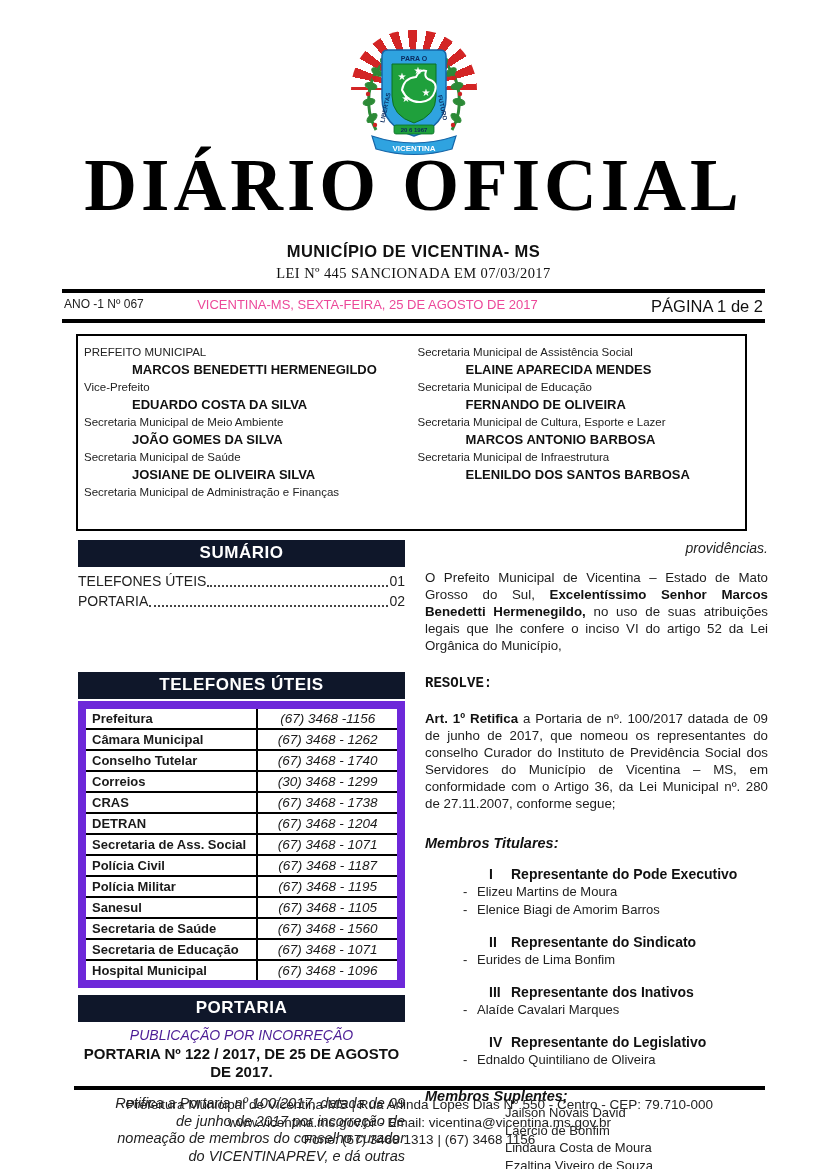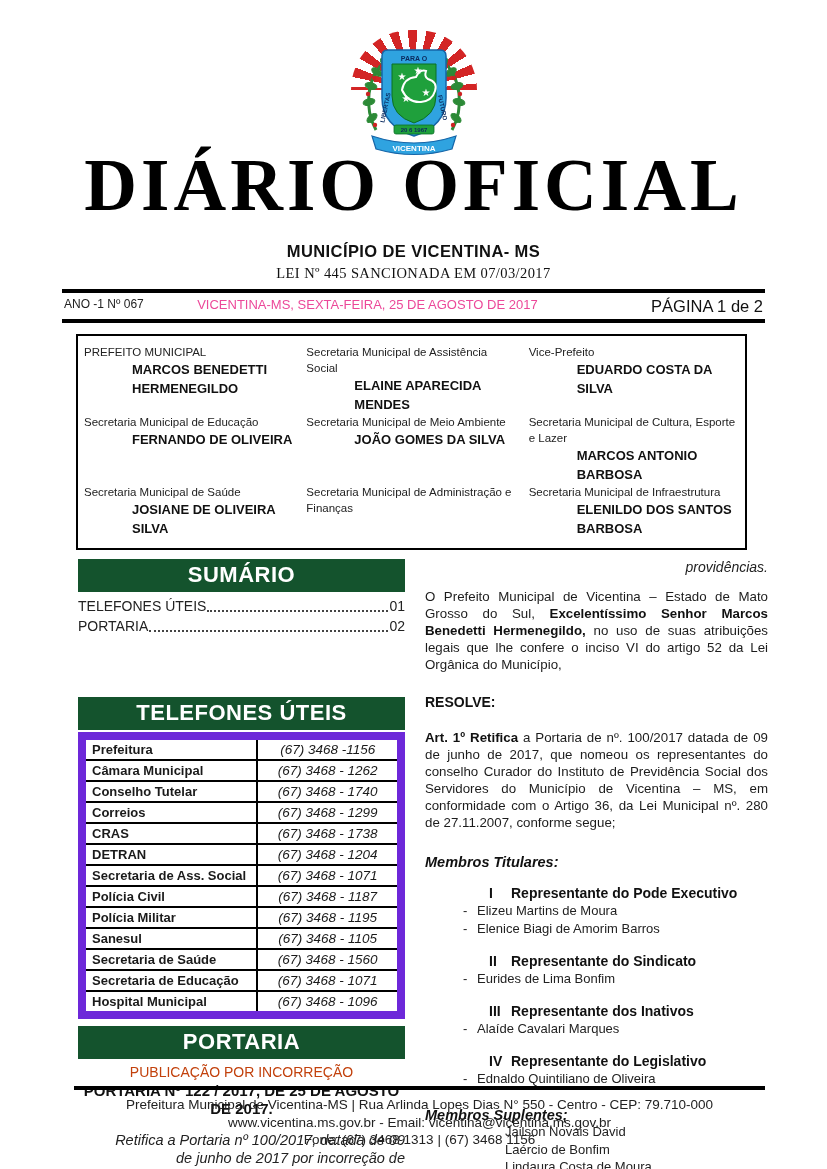--- a/index.html
+++ b/index.html
@@ -20,52 +20,52 @@
   .law-line { font-family:"Liberation Serif", serif; font-size:14.5px; letter-spacing:0.4px; color:#111; margin-top:4px; margin-bottom:7px; }
 
   .rule { height:4px; background:#000; margin:0 62px; }
   .edition-row { display:flex; align-items:flex-start; justify-content:space-between; margin:0 62px; padding:4px 2px 3px 2px; }
   .ed-left { font-size:12px; color:#222; }
   .ed-center { font-size:13px; color:#ec4899; flex:1; text-align:center; margin-right:60px; }
   .ed-right { font-size:16.5px; color:#111; }
 
   
   .officials-box { margin:11px 80px 0 76px; border:2px solid #000; padding:8px 4px 10px 6px; }
-  .off-grid { display:grid; grid-template-columns:1fr 1fr 1fr; column-gap:10px; }
+  .off-grid { display:grid; grid-template-columns:1fr 1fr; column-gap:10px; }
   .off-label { font-size:11.5px; color:#222; line-height:16px; }
   .off-name { font-size:13px; font-weight:bold; color:#111; line-height:19px; min-height:19px; padding-left:48px; }
 
   
   .columns { display:flex; margin:9px 59px 0 78px; gap:20px; }
   .col-left { width:327px; flex-shrink:0; }
   .col-right { flex:1; }
 
-  .black-bar { background:#14532d; color:#fff; font-weight:bold; font-size:22px; text-align:center;
+  .black-bar { background:#0f172a; color:#fff; font-weight:bold; font-size:17px; text-align:center;
     letter-spacing:0.5px; padding:3px 0 4px 0; }
 
   .toc { margin-top:4px; }
   .toc-row { display:flex; align-items:flex-end; font-size:14px; line-height:20px; color:#222; }
   .toc-leader { flex:1; border-bottom:2px dotted #444; margin:0 1px 4px 1px; }
 
   .phones-bar { margin-top:61px; }
   table.phones { width:100%; border-collapse:collapse; margin-top:2px; border:8px solid #6d28d9; }
   table.phones td { border:2px solid #000; padding:2px 6px; height:21px; }
   td.ph-name { font-weight:bold; font-size:13px; width:55%; }
   td.ph-num { font-style:italic; font-size:13.5px; text-align:center; }
 
   .portaria-bar { margin-top:7px; }
-  .port-sub { font-size:14px; text-align:center; margin-top:5px; color:#c2410c; }
+  .port-sub { font-style:italic; font-size:14px; text-align:center; margin-top:5px; color:#4c1d95; }
   .port-heading { font-weight:bold; font-size:15px; text-align:center; line-height:18px; margin-top:2px; color:#111; }
   .port-ementa { font-style:italic; font-size:14.5px; line-height:17.5px; text-align:right; margin:14px 0 0 28px; color:#222; }
 
   
   .providencias { font-style:italic; font-size:14px; text-align:right; color:#222; }
   .para { font-size:13.3px; line-height:17px; text-align:justify; color:#1c1c1c; }
   .intro { margin-top:13px; }
-  .resolve { font-weight:bold; font-size:14px; margin-top:21px; color:#111; }
+  .resolve { font-weight:bold; font-size:14px; margin-top:21px; color:#111;font-family:Liberation Mono, monospace; }
   .art1 { margin-top:19px; }
   .bold { font-weight:bold; color:#111; }
   .mt-heading { font-weight:bold; font-style:italic; font-size:14.5px; margin-top:23px; color:#111; }
   .section { margin-top:15px; }
   .sec-heading { font-weight:bold; font-size:14px; color:#111; margin-left:64px; line-height:17px; }
   .sec-num { display:inline-block; min-width:22px; }
   .sec-member { font-size:13px; line-height:18px; margin-left:38px; color:#222; }
   .sec-member::before { content:"-"; display:inline-block; width:14px; }
   .sup-heading { margin-top:19px; }
   .sup-name { font-size:13px; line-height:17.5px; margin-left:80px; color:#222; }
@@ -171,26 +171,26 @@
       </div>
       <div class="off-cell">
         <div class="off-label">Secretaria Municipal de Cultura, Esporte e Lazer</div>
         <div class="off-name">MARCOS ANTONIO BARBOSA</div>
       </div>
       <div class="off-cell">
         <div class="off-label">Secretaria Municipal de Saúde</div>
         <div class="off-name">JOSIANE DE OLIVEIRA SILVA</div>
       </div>
       <div class="off-cell">
+        <div class="off-label">Secretaria Municipal de Infraestrutura</div>
+        <div class="off-name">ELENILDO DOS SANTOS BARBOSA</div>
+      </div>
+      <div class="off-cell">
         <div class="off-label">Secretaria Municipal de Administração e Finanças</div>
         <div class="off-name"></div>
-      </div>
-      <div class="off-cell">
-        <div class="off-label">Secretaria Municipal de Infraestrutura</div>
-        <div class="off-name">ELENILDO DOS SANTOS BARBOSA</div>
       </div>
     </div>
   </div>
 
   <div class="columns">
 
     <div class="col-left">
 
       <div class="black-bar">SUMÁRIO</div>
       <div class="toc">
@@ -216,21 +216,21 @@
           <tr>
               <td class="ph-name">Câmara Municipal</td>
               <td class="ph-num">(67) 3468 - 1262</td>
             </tr>
           <tr>
               <td class="ph-name">Conselho Tutelar</td>
               <td class="ph-num">(67) 3468 - 1740</td>
             </tr>
           <tr>
               <td class="ph-name">Correios</td>
-              <td class="ph-num">(67) 3468 - 1299</td>
+              <td class="ph-num">(30) 3468 - 1299</td>
             </tr>
           <tr>
               <td class="ph-name">CRAS</td>
               <td class="ph-num">(67) 3468 - 1738</td>
             </tr>
           <tr>
               <td class="ph-name">DETRAN</td>
               <td class="ph-num">(67) 3468 - 1204</td>
             </tr>
           <tr>

